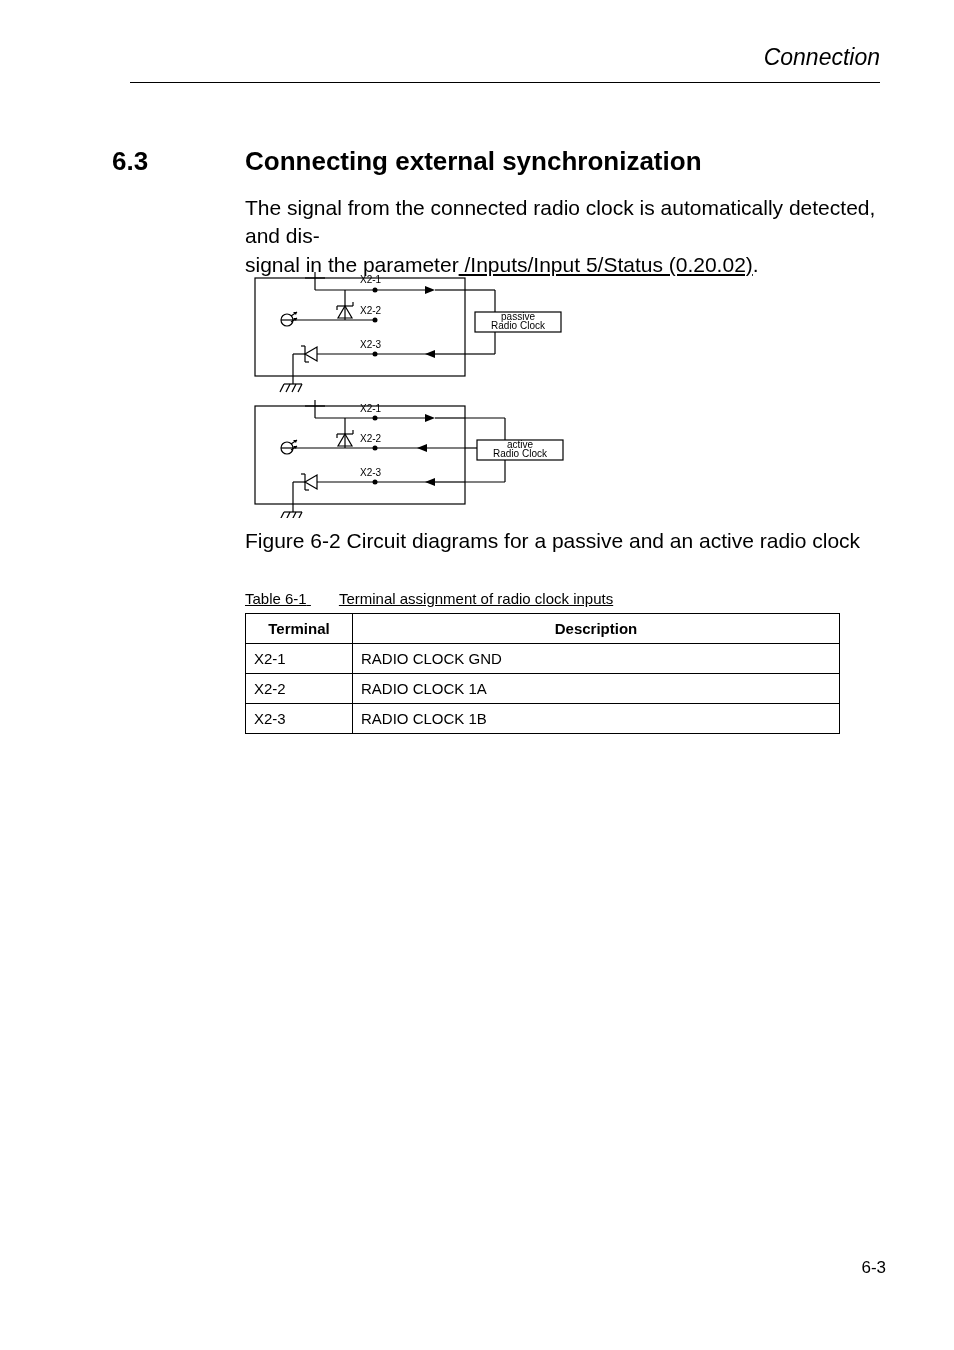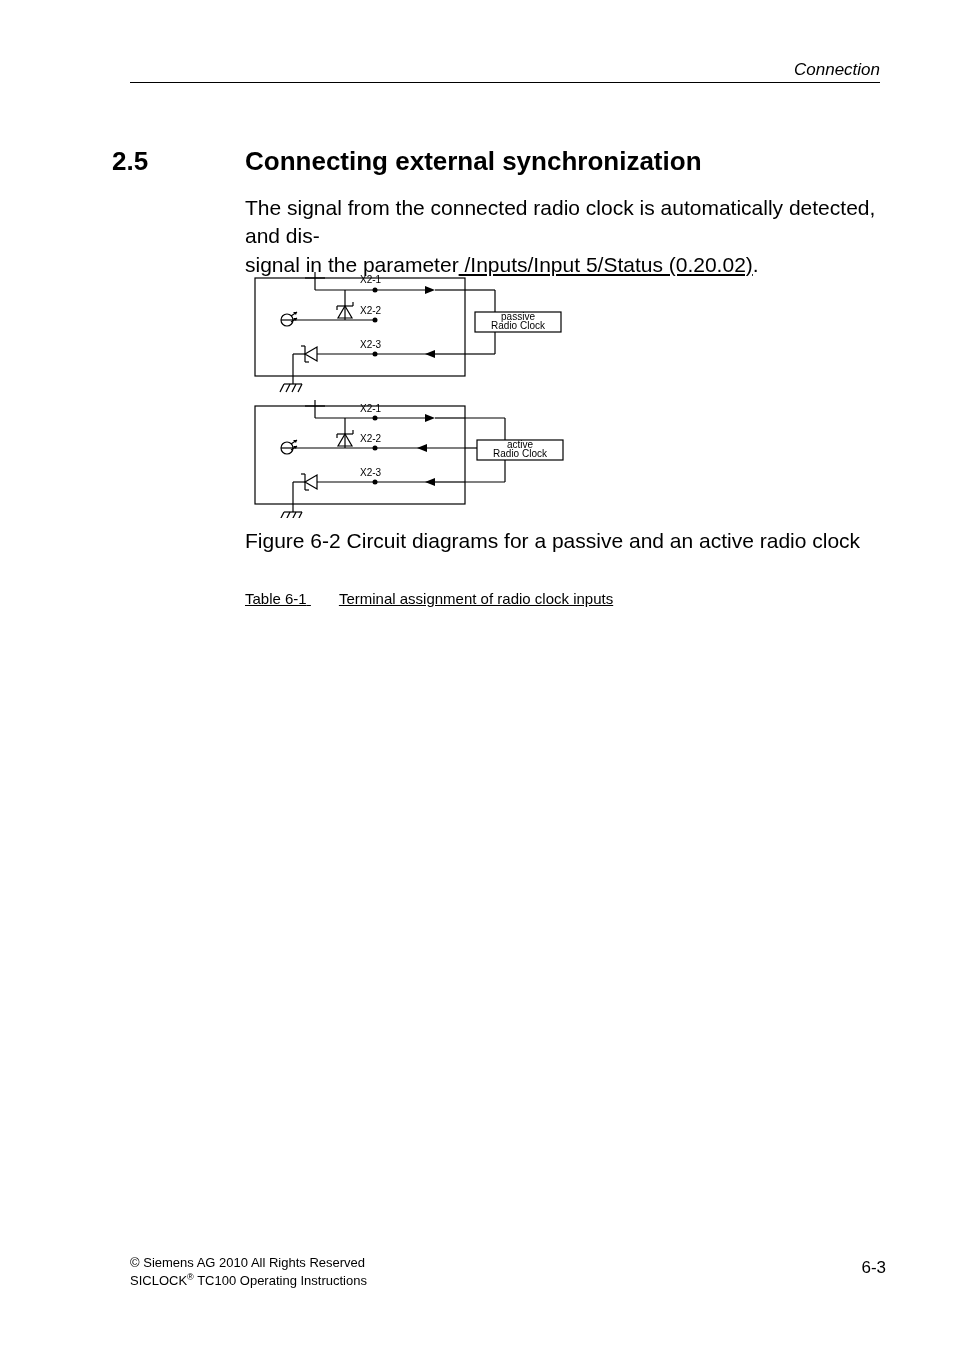--- a/index.html
+++ b/index.html
@@ -15,24 +15,24 @@
   }
   .page {
     position: relative;
     width: 954px;
     height: 1350px;
     box-sizing: border-box;
     padding: 52px 74px 60px 74px;
   }
   .header-right {
     position: absolute;
-    top: 60px;
+    top: 44px;
     right: 74px;
     font-style: italic;
-    font-size: 17px;
+    font-size: 23px;
   }
   .header-rule {
     position: absolute;
     top: 82px;
     left: 130px;
     right: 74px;
     height: 0;
     border-top: 1.4px solid #000;
   }
   .sec-num {
@@ -126,21 +126,21 @@
   .arrowHead { fill:#000; }
 </style>
 </head>
 <body>
 
 <div class="page">
 
   <div class="header-right">Connection</div>
   <div class="header-rule"></div>
 
-  <div class="sec-num">2.5</div>
+  <div class="sec-num">6.3</div>
   <div class="sec-title">Connecting external synchronization</div>
 
   <div class="body-text">
     <span>The signal from the connected radio clock is automatically detected, and dis-</span><br>
     <span>signal in the parameter</span><span class="param"> /Inputs/Input 5/Status (0.20.02)</span><span>.</span>
   </div>
 
   <div class="figure-block">
     <svg class="diag" width="370" height="250" viewBox="0 0 370 250">
       <defs>
@@ -270,20 +270,38 @@
     </svg>
   </div>
 
   <div class="figure-caption">Figure 6-2 Circuit diagrams for a passive and an active radio clock</div>
 
   <div class="table-caption">
     <span>Table 6-1</span>
     <span class="tcap-title">Terminal assignment of radio clock inputs</span>
   </div>
 
-
-  <div class="footer-left">
-    <span>©</span><span> Siemens AG 2010 All Rights Reserved</span><br>
-    <span>SICLOCK</span><sup>®</sup><span> TC100 Operating Instructions</span>
-  </div>
+  <table class="terminal">
+    <thead>
+      <tr>
+        <th class="col-term">Terminal</th>
+        <th>Description</th>
+      </tr>
+    </thead>
+    <tbody>
+      <tr>
+        <td>X2-1</td>
+        <td>RADIO CLOCK GND</td>
+      </tr>
+      <tr>
+        <td>X2-2</td>
+        <td>RADIO CLOCK 1A</td>
+      </tr>
+      <tr>
+        <td>X2-3</td>
+        <td>RADIO CLOCK 1B</td>
+      </tr>
+    </tbody>
+  </table>
+
   <div class="footer-right">6-3</div>
 
 </div>
 
 </body></html>

